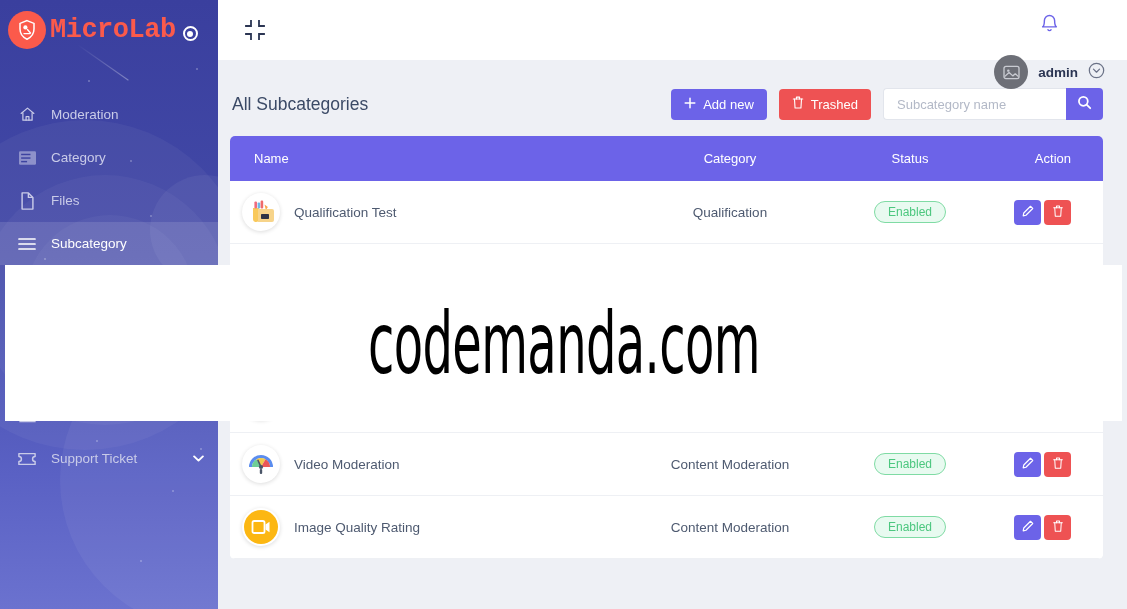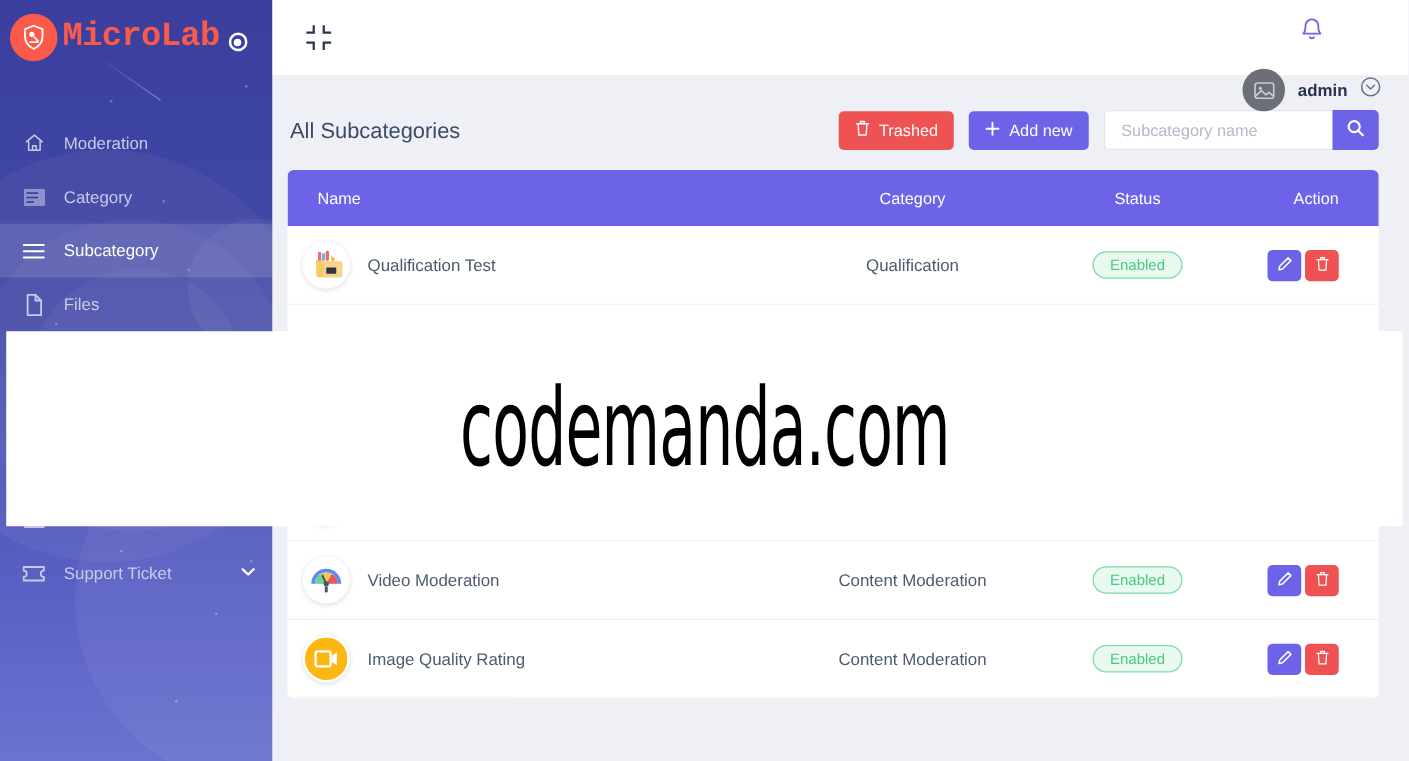--- a/index.html
+++ b/index.html
@@ -197,37 +197,37 @@
           <svg width="17" height="16" viewBox="0 0 20 16">
             <rect x="0" y="0" width="20" height="16" rx="1.5" fill="currentColor" opacity="0.55"></rect>
             <rect x="2.5" y="3" width="11" height="1.7" fill="#3d43a0"></rect>
             <rect x="2.5" y="7.2" width="11" height="1.7" fill="#3d43a0"></rect>
             <rect x="2.5" y="11.4" width="7" height="1.7" fill="#3d43a0"></rect>
           </svg>
         </span>
         <span class="nlabel">Category</span>
       </div>
 
-      <div class="nav-item active">
-        <span class="ni">
-          <svg width="18" height="14" viewBox="0 0 18 14" stroke="currentColor" stroke-width="1.7" stroke-linecap="round">
-            <path d="M1 2h16M1 7h16M1 12h16"></path>
-          </svg>
-        </span>
-        <span class="nlabel">Subcategory</span>
-      </div>
-
       <div class="nav-item">
         <span class="ni">
           <svg width="15" height="18" viewBox="0 0 16 20" fill="none" stroke="currentColor" stroke-width="1.6" stroke-linejoin="round">
             <path d="M2 1h7l5 5v13H2z"></path>
               <path d="M9 1v5h5"></path>
           </svg>
         </span>
         <span class="nlabel">Files</span>
+      </div>
+
+      <div class="nav-item active">
+        <span class="ni">
+          <svg width="18" height="14" viewBox="0 0 18 14" stroke="currentColor" stroke-width="1.7" stroke-linecap="round">
+            <path d="M1 2h16M1 7h16M1 12h16"></path>
+          </svg>
+        </span>
+        <span class="nlabel">Subcategory</span>
       </div>
 
       <div class="nav-gap"></div>
       <div class="nav-gap"></div>
       <div class="nav-gap"></div>
       <div class="nav-gap"></div>
       <div style="height:13px"></div>
 
       <div class="nav-item">
         <span class="ni">
@@ -301,37 +301,37 @@
                 <path d="M5.8 7.6 9 10.8 12.2 7.6"></path>
             </svg>
           </span>
         </div>
       </div>
     </header>
 
     <div class="page-head">
       <h1 class="page-title">All Subcategories</h1>
       <div class="head-actions">
+        <button class="btn btn-add">
+          <span>
+            <svg width="12" height="12" viewBox="0 0 12 12" stroke="#fff" stroke-width="1.5" stroke-linecap="round">
+                <path d="M6 1.2v9.6M1.2 6h9.6"></path>
+              </svg>
+          </span>
+          <span>Add new</span>
+        </button>
         <button class="btn btn-trashed">
           <span>
             <svg width="12" height="13" viewBox="0 0 13 14" fill="none" stroke="#fff" stroke-width="1.2" stroke-linecap="round" stroke-linejoin="round">
               <path d="M1.4 3.2h10.2"></path>
                 <path d="M2.7 3.2 3.3 13h6.4l.6-9.8"></path>
                 <path d="M4.8 3.2V1.2h3.4v2"></path>
             </svg>
           </span>
           <span>Trashed</span>
-        </button>
-        <button class="btn btn-add">
-          <span>
-            <svg width="12" height="12" viewBox="0 0 12 12" stroke="#fff" stroke-width="1.5" stroke-linecap="round">
-                <path d="M6 1.2v9.6M1.2 6h9.6"></path>
-              </svg>
-          </span>
-          <span>Add new</span>
         </button>
         <div class="search-group">
           <input class="search-input" type="text" placeholder="Subcategory name" value="" style="">
           <button class="search-btn">
             <span>
               <svg width="15" height="15" viewBox="0 0 17 17" fill="none" stroke="#fff" stroke-width="2" stroke-linecap="round">
                 <circle cx="7.2" cy="7.2" r="5"></circle>
                   <path d="M10.9 10.9 15 15"></path>
               </svg>
             </span>

